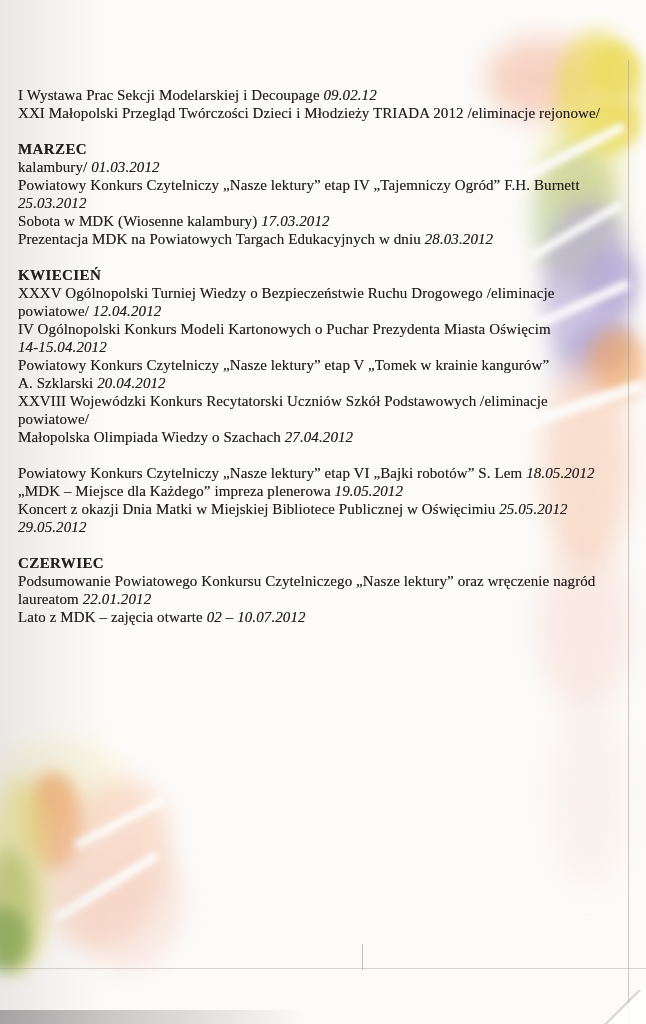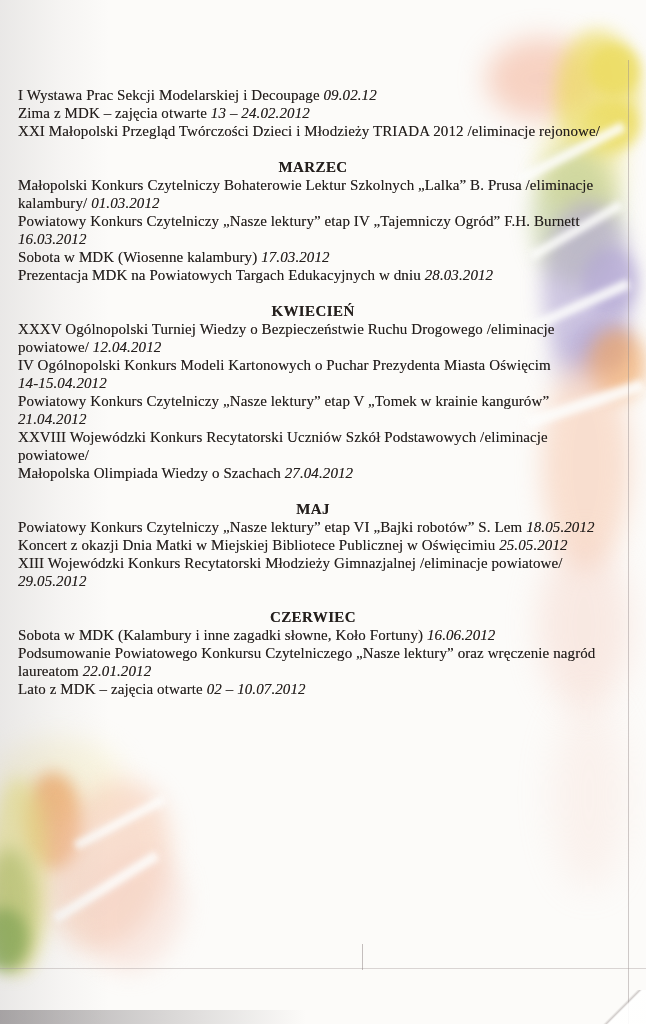--- a/index.html
+++ b/index.html
@@ -68,21 +68,21 @@
   .s6{left:70px;top:818px;width:100px;height:9px;transform:rotate(-28deg);}
   
   #content{
     position:absolute;left:18px;top:86px;width:590px;
     font-size:15px;line-height:18px;color:#241f1d;
     text-shadow:0 0 .4px rgba(36,31,29,.55);
     letter-spacing:.1px;
   }
   .section{margin:0;}
   .section + .section{margin-top:18px;}
-  .heading{font-weight:bold;letter-spacing:.4px;text-align:center;}
+  .heading{font-weight:bold;letter-spacing:.4px;}
   .line{white-space:normal;}
   .it{font-style:italic;}
 </style>
 </head>
 <body>
 
 <div id="page">
 
   <div class="blob b-salmon-top"></div>
   <div class="blob b-yellow-top"></div>
@@ -115,51 +115,47 @@
   <div class="scan-shadow-left"></div>
   <div class="page-edge-right"></div>
   <div class="hairline-bottom"></div>
   <div class="tick-mark"></div>
   <div class="bottom-wedge"></div>
   <div class="corner-fold"></div>
 
   <div id="content">
       <div class="section">
         <div class="line"><span>I Wystawa Prac Sekcji Modelarskiej i Decoupage  </span><span class="it">09.02.12</span></div>
-        <div class="line"><span>Zima z MDK – zajęcia otwarte </span><span class="it">13 – 24.02.2012</span></div>
         <div class="line"><span>XXI Małopolski Przegląd Twórczości Dzieci i Młodzieży TRIADA 2012 /eliminacje rejonowe/</span></div>
       </div>
       <div class="section">
         <div class="heading">MARZEC</div>
-        <div class="line"><span>Małopolski Konkurs Czytelniczy Bohaterowie Lektur Szkolnych „Lalka” B. Prusa /eliminacje</span></div>
         <div class="line"><span>kalambury/ </span><span class="it">01.03.2012</span></div>
         <div class="line"><span>Powiatowy Konkurs Czytelniczy „Nasze lektury”  etap IV „Tajemniczy Ogród”  F.H. Burnett</span></div>
-        <div class="line"><span class="it">16.03.2012</span></div>
+        <div class="line"><span class="it">25.03.2012</span></div>
         <div class="line"><span>Sobota w MDK (Wiosenne kalambury) </span><span class="it">17.03.2012</span></div>
         <div class="line"><span>Prezentacja MDK na Powiatowych Targach Edukacyjnych w dniu </span><span class="it">28.03.2012</span></div>
       </div>
       <div class="section">
         <div class="heading">KWIECIEŃ</div>
         <div class="line"><span>XXXV Ogólnopolski Turniej Wiedzy o Bezpieczeństwie Ruchu Drogowego  /eliminacje</span></div>
         <div class="line"><span>powiatowe/ </span><span class="it">12.04.2012</span></div>
         <div class="line"><span>IV Ogólnopolski Konkurs Modeli Kartonowych o Puchar Prezydenta Miasta Oświęcim</span></div>
         <div class="line"><span class="it">14-15.04.2012</span></div>
         <div class="line"><span>Powiatowy Konkurs Czytelniczy „Nasze lektury” etap V „Tomek w krainie kangurów”</span></div>
-        <div class="line"><span class="it">21.04.2012</span></div>
+        <div class="line"><span>A. Szklarski </span><span class="it">20.04.2012</span></div>
         <div class="line"><span>XXVIII Wojewódzki Konkurs Recytatorski Uczniów Szkół Podstawowych /eliminacje powiatowe/</span></div>
         <div class="line"><span>Małopolska Olimpiada Wiedzy o Szachach </span><span class="it">27.04.2012</span></div>
       </div>
       <div class="section">
-        <div class="heading">MAJ</div>
         <div class="line"><span>Powiatowy Konkurs Czytelniczy „Nasze lektury” etap VI „Bajki robotów” S. Lem   </span><span class="it">18.05.2012</span></div>
+        <div class="line"><span>„MDK – Miejsce dla Każdego” impreza plenerowa </span><span class="it">19.05.2012</span></div>
         <div class="line"><span>Koncert z okazji Dnia Matki w Miejskiej Bibliotece Publicznej w Oświęcimiu </span><span class="it">25.05.2012</span></div>
-        <div class="line"><span>XIII Wojewódzki Konkurs Recytatorski Młodzieży Gimnazjalnej /eliminacje powiatowe/</span></div>
         <div class="line"><span class="it">29.05.2012</span></div>
       </div>
       <div class="section">
         <div class="heading">CZERWIEC</div>
-        <div class="line"><span>Sobota w MDK (Kalambury i inne zagadki słowne, Koło Fortuny) </span><span class="it">16.06.2012</span></div>
         <div class="line"><span>Podsumowanie  Powiatowego Konkursu Czytelniczego „Nasze lektury” oraz wręczenie nagród</span></div>
         <div class="line"><span>laureatom </span><span class="it">22.01.2012</span></div>
         <div class="line"><span>Lato z MDK – zajęcia otwarte </span><span class="it">02 – 10.07.2012</span></div>
       </div>
     </div>
 </div>
 
 </body></html>

